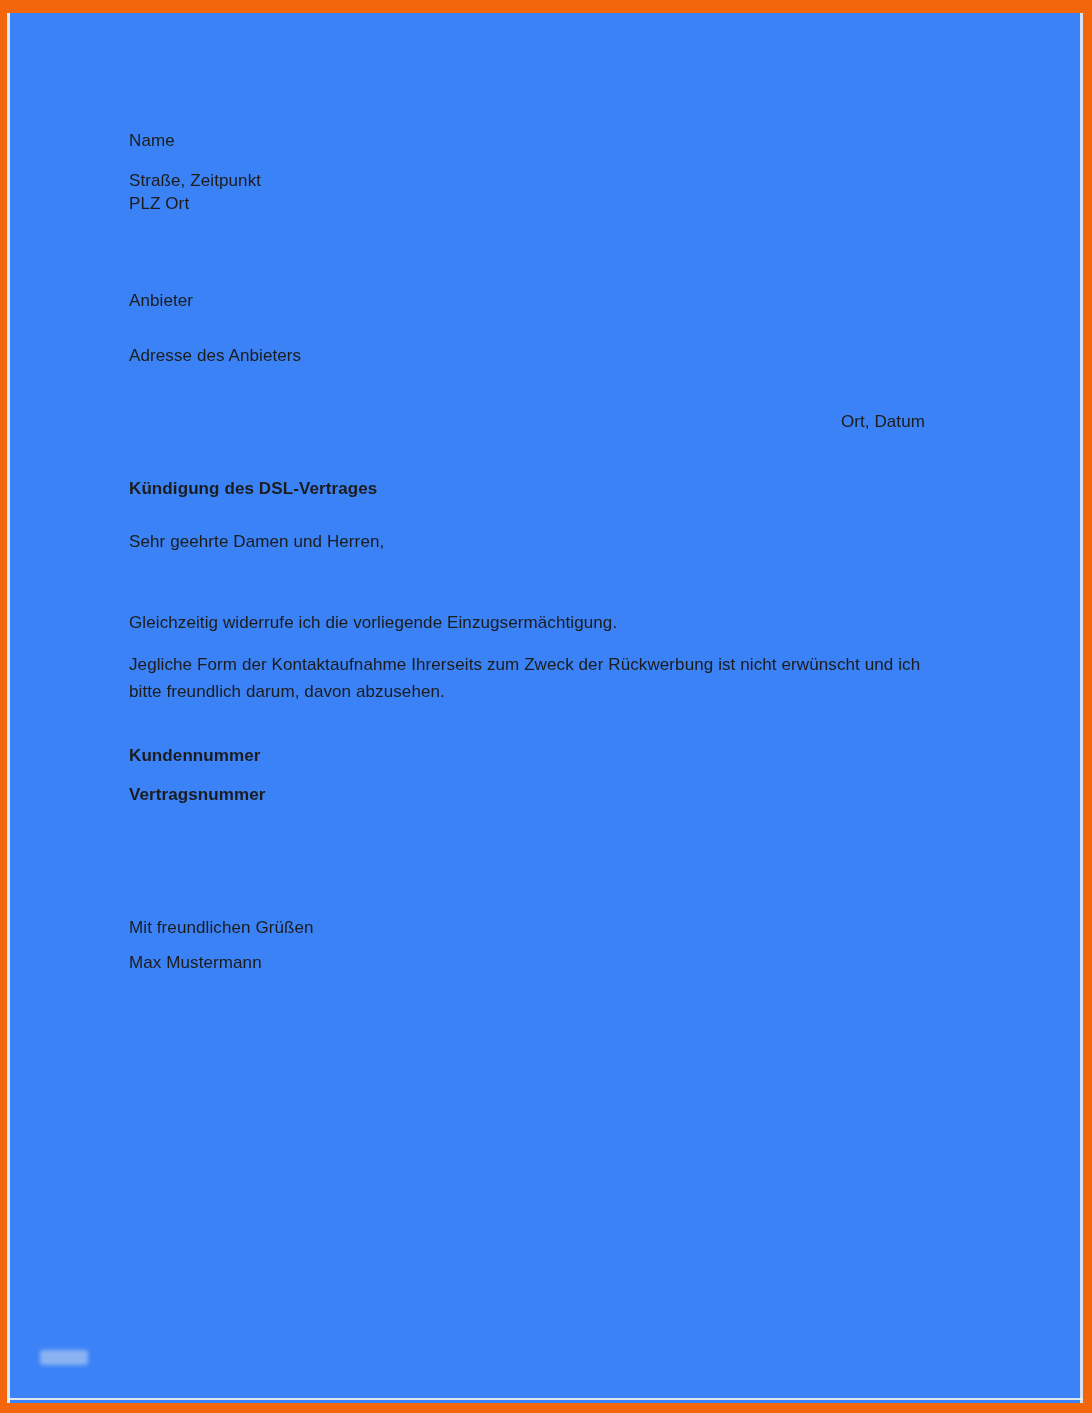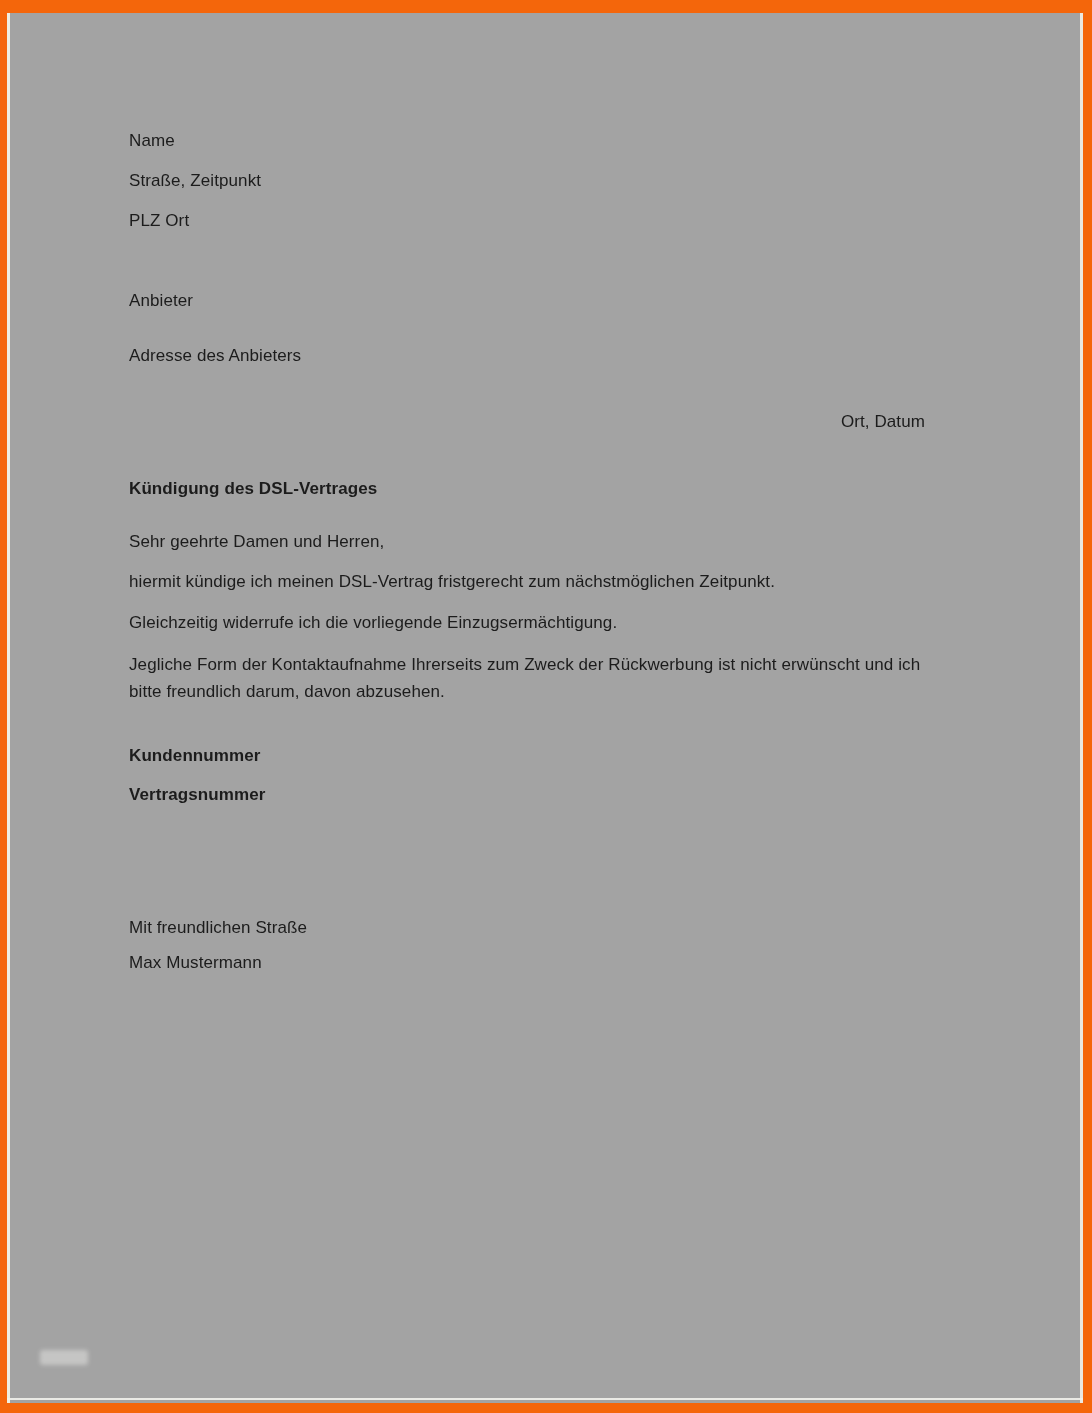--- a/index.html
+++ b/index.html
@@ -5,21 +5,21 @@
   html, body {
     margin: 0;
     padding: 0;
     background: #ffffff;
   }
   .page {
     position: relative;
     width: 1092px;
     height: 1413px;
     box-sizing: border-box;
-    background: #a3a3a3;
+    background: #3b82f6;
     border-top: 13px solid #F4660B;
     border-left: 7px solid #F4660B;
     border-right: 9px solid #F4660B;
     border-bottom: 10px solid #F4660B;
     overflow: hidden;
     font-family: "Liberation Sans", sans-serif;
     color: #1C1C1C;
   }
   
   .inner-edge-left {
@@ -71,45 +71,44 @@
 <div class="page">
 
   <div class="inner-edge-left"></div>
   <div class="inner-edge-right"></div>
   <div class="inner-edge-bottom"></div>
 
   <p class="ln" style="top:115px">Name</p>
 
   <p class="ln" style="top:155px">Straße, Zeitpunkt</p>
 
-  <p class="ln" style="top:195px">PLZ Ort</p>
+  <p class="ln" style="top:178px">PLZ Ort</p>
 
   <p class="ln" style="top:275px">Anbieter</p>
 
   <p class="ln" style="top:330px">Adresse des Anbieters</p>
 
   <p class="ln date-line" style="top:396px">Ort, Datum</p>
 
   <p class="ln b" style="top:436px">Kündigung des DSL-Vertrages</p>
 
   <p class="ln" style="top:516px">Sehr geehrte Damen und Herren,</p>
 
-  <p class="ln" style="top:556px">hiermit kündige ich meinen DSL-Vertrag fristgerecht zum nächstmöglichen Zeitpunkt.</p>
 
   <p class="ln" style="top:597px">Gleichzeitig widerrufe ich die vorliegende Einzugsermächtigung.</p>
 
   <p class="ln para-2line" style="top:638px; line-height:27px">
       <span class="ln2">Jegliche Form der Kontaktaufnahme Ihrerseits zum Zweck der Rückwerbung ist nicht erwünscht und ich</span>
       <span class="ln2">bitte freundlich darum, davon abzusehen.</span>
     </p>
 
   <p class="ln b" style="top:703px">Kundennummer</p>
 
   <p class="ln b" style="top:742px">Vertragsnummer</p>
 
 
-  <p class="ln" style="top:902px">Mit freundlichen Straße</p>
+  <p class="ln" style="top:902px">Mit freundlichen Grüßen</p>
 
   <p class="ln" style="top:937px">Max Mustermann</p>
 
   <div class="watermark"></div>
 
 </div>
 
 </body></html>

